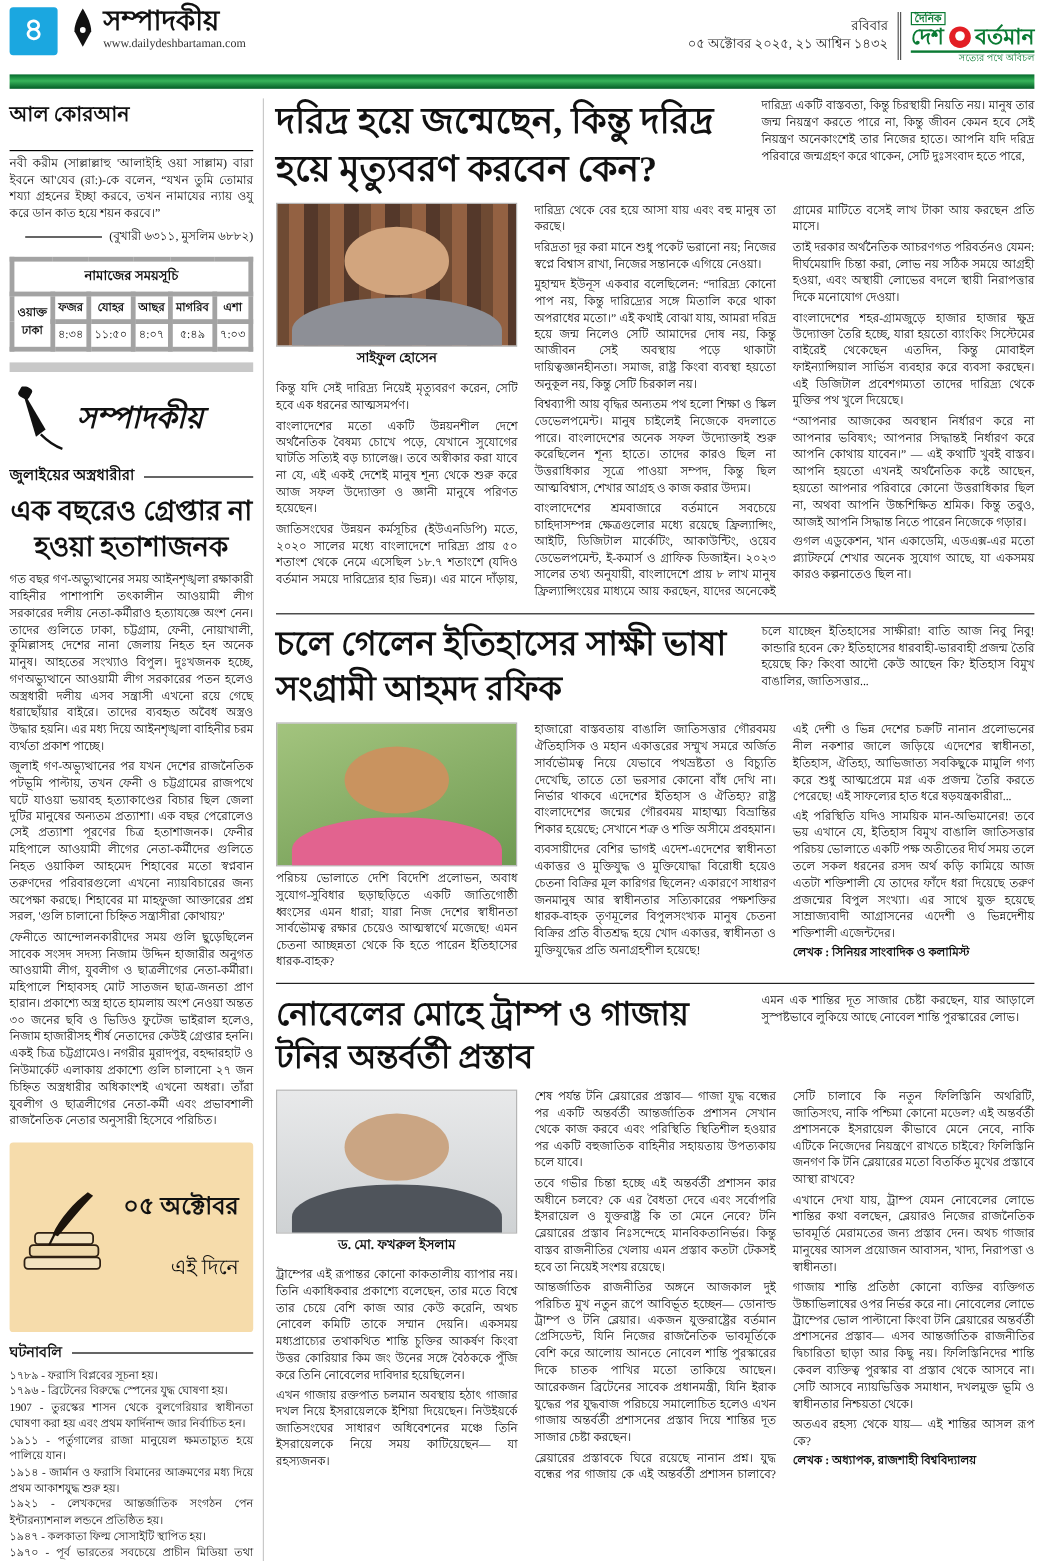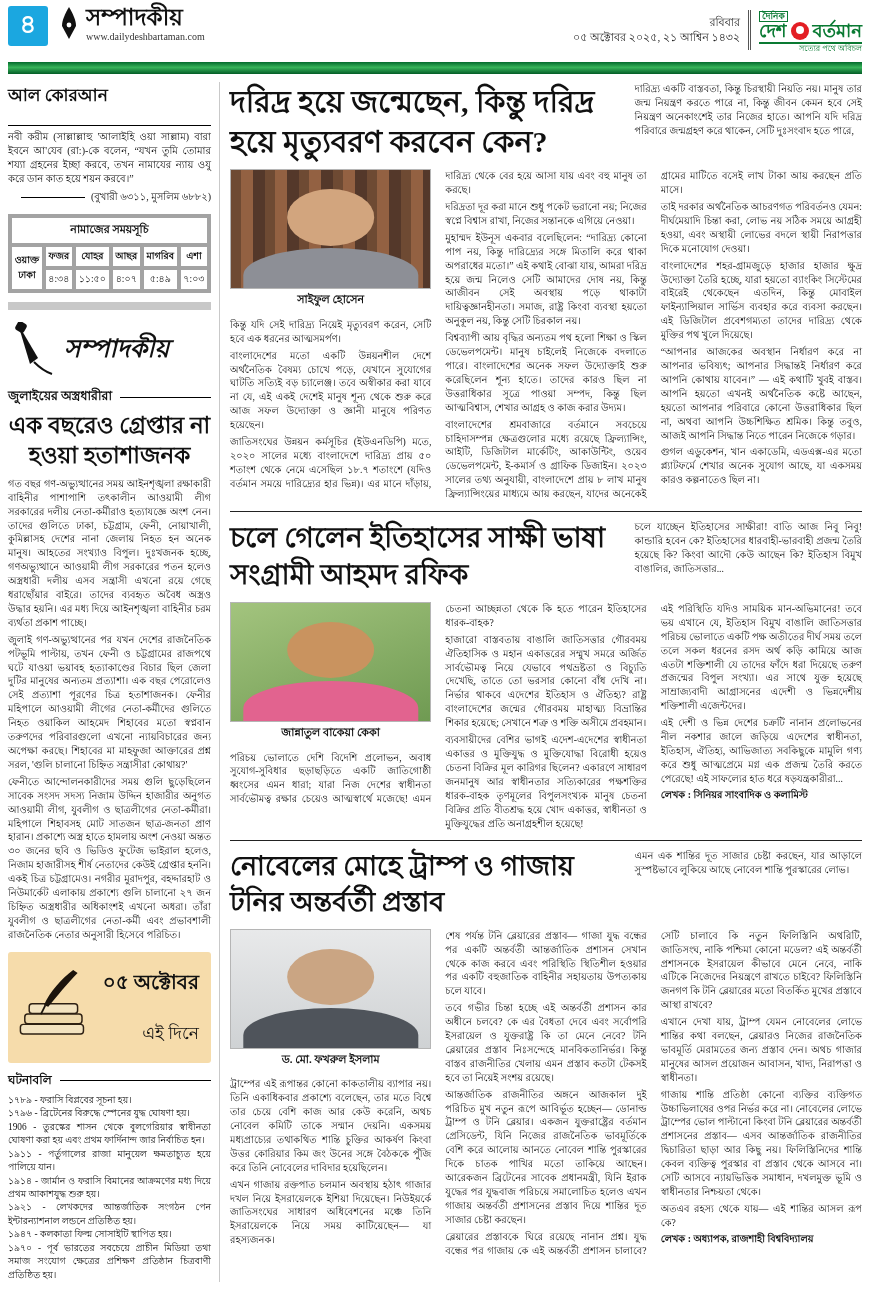--- a/index.html
+++ b/index.html
@@ -40,21 +40,21 @@
   .grayband{height:8px;background:#c8c8c8;margin:9px 0;}
   
   .ed-mast{display:flex;align-items:center;gap:10px;height:62px;margin:2px 0 6px;}
   .ed-mast-text{font-size:25px;font-weight:bold;font-style:italic;}
   .kicker{display:flex;align-items:center;font-weight:bold;font-size:12.5px;}
   .kicker::after{content:"";flex:1;border-top:1.5px solid #000;margin-left:8px;}
   .ed-head{font-size:23px;font-weight:bold;text-align:center;line-height:1.3;margin:4px 0 6px;}
   .bodytext{font-size:9.8px;text-align:justify;line-height:1.42;}
   .bodytext p{margin:0 0 3px;}
   
-  .tday{background:#f6dcab;border-radius:3px;margin-top:10px;padding:8px;display:flex;align-items:center;gap:6px;height:111px;box-sizing:border-box;}
+  .tday{background:#f6dcab;border-radius:3px;margin-top:10px;padding:8px;display:flex;align-items:center;gap:6px;height:158px;box-sizing:border-box;}
   .tday-art{flex:1;height:100%;}
   .tday-txt{text-align:right;padding-right:4px;}
   .tday-date{font-size:20px;font-weight:bold;}
   .tday-title{font-size:17px;margin-top:20px;}
   .subhead{display:flex;align-items:center;font-weight:bold;font-size:12px;margin-top:8px;}
   .subhead::after{content:"";flex:1;border-top:1.5px solid #000;margin-left:8px;}
   .evlist{list-style:none;margin:3px 0 0;padding:0;font-size:9.3px;line-height:1.45;text-align:justify;}
   
   .art{padding-bottom:8px;}
   .art + .art{border-top:1.5px solid #222;padding-top:8px;margin-top:2px;}
@@ -189,21 +189,21 @@
         <div class="tday-txt">
           <div class="tday-date">০৫ অক্টোবর</div>
           <div class="tday-title">এই দিনে</div>
         </div>
       </div>
 
       <div class="subhead">ঘটনাবলি</div>
       <ul class="evlist">
           <li>১৭৮৯ - ফরাসি বিপ্লবের সূচনা হয়।</li>
           <li>১৭৯৬ - ব্রিটেনের বিরুদ্ধে স্পেনের যুদ্ধ ঘোষণা হয়।</li>
-          <li>1906 - তুরস্কের শাসন থেকে বুলগেরিয়ার স্বাধীনতা ঘোষণা করা হয় এবং প্রথম ফার্দিনান্দ জার নির্বাচিত হন।</li>
+          <li>1907 - তুরস্কের শাসন থেকে বুলগেরিয়ার স্বাধীনতা ঘোষণা করা হয় এবং প্রথম ফার্দিনান্দ জার নির্বাচিত হন।</li>
           <li>১৯১১ - পর্তুগালের রাজা মানুয়েল ক্ষমতাচ্যুত হয়ে পালিয়ে যান।</li>
           <li>১৯১৪ - জার্মান ও ফরাসি বিমানের আক্রমণের মধ্য দিয়ে প্রথম আকাশযুদ্ধ শুরু হয়।</li>
           <li>১৯২১ - লেখকদের আন্তর্জাতিক সংগঠন পেন ইন্টারন্যাশনাল লন্ডনে প্রতিষ্ঠিত হয়।</li>
           <li>১৯৪৭ - কলকাতা ফিল্ম সোসাইটি স্থাপিত হয়।</li>
           <li>১৯৭০ - পূর্ব ভারতের সবচেয়ে প্রাচীন মিডিয়া তথা সমাজ সংযোগ ক্ষেত্রের প্রশিক্ষণ প্রতিষ্ঠান চিত্রবাণী প্রতিষ্ঠিত হয়।</li>
         </ul>
 
     </div>
 
     <div>
@@ -235,28 +235,27 @@
       </div>
 
       <div class="art">
         <div class="art-top">
           <div class="headline h2a">চলে গেলেন ইতিহাসের সাক্ষী ভাষা সংগ্রামী আহমদ রফিক</div>
           <div class="lead">চলে যাচ্ছেন ইতিহাসের সাক্ষীরা! বাতি আজ নিবু নিবু! কান্ডারি হবেন কে? ইতিহাসের ধারবাহী-ভারবাহী প্রজন্ম তৈরি হয়েছে কি? কিংবা আদৌ কেউ আছেন কি? ইতিহাস বিমুখ বাঙালির, জাতিসত্তার...</div>
         </div>
         <div class="art-body bodytext">
           <div class="photo-wrap">
             <div class="portrait p2"></div>
-            <div class="caption">জান্নাতুল বাকেয়া কেকা</div>
           </div>
           <div>
               <p>পরিচয় ভোলাতে দেশি বিদেশি প্রলোভন, অবাধ সুযোগ-সুবিধার ছড়াছড়িতে একটি জাতিগোষ্ঠী ধ্বংসের এমন ধারা; যারা নিজ দেশের স্বাধীনতা সার্বভৌমত্ব রক্ষার চেয়েও আত্মস্বার্থে মজেছে! এমন চেতনা আচ্ছন্নতা থেকে কি হতে পারেন ইতিহাসের ধারক-বাহক?</p>
               <p>হাজারো বাস্তবতায় বাঙালি জাতিসত্তার গৌরবময় ঐতিহাসিক ও মহান একাত্তরের সম্মুখ সমরে অর্জিত সার্বভৌমত্ব নিয়ে যেভাবে পথভ্রষ্টতা ও বিচ্যুতি দেখেছি, তাতে তো ভরসার কোনো বাঁধ দেখি না। নির্ভার থাকবে এদেশের ইতিহাস ও ঐতিহ্য? রাষ্ট্র বাংলাদেশের জন্মের গৌরবময় মাহাত্ম্য বিভ্রান্তির শিকার হয়েছে; সেখানে শত্রু ও শক্তি অসীমে প্রবহমান।</p>
               <p>ব্যবসায়ীদের বেশির ভাগই এদেশ-এদেশের স্বাধীনতা একাত্তর ও মুক্তিযুদ্ধ ও মুক্তিযোদ্ধা বিরোধী হয়েও চেতনা বিক্রির মূল কারিগর ছিলেন? একারণে সাধারণ জনমানুষ আর স্বাধীনতার সত্যিকারের পক্ষশক্তির ধারক-বাহক তৃণমূলের বিপুলসংখ্যক মানুষ চেতনা বিক্রির প্রতি বীতশ্রদ্ধ হয়ে খোদ একাত্তর, স্বাধীনতা ও মুক্তিযুদ্ধের প্রতি অনাগ্রহশীল হয়েছে!</p>
+              <p>এই দেশী ও ভিন্ন দেশের চক্রটি নানান প্রলোভনের নীল নকশার জালে জড়িয়ে এদেশের স্বাধীনতা, ইতিহাস, ঐতিহ্য, আভিজাত্য সবকিছুকে মামুলি গণ্য করে শুধু আত্মপ্রেমে মগ্ন এক প্রজন্ম তৈরি করতে পেরেছে! এই সাফল্যের হাত ধরে ষড়যন্ত্রকারীরা...</p>
               <p>এই পরিস্থিতি যদিও সাময়িক মান-অভিমানের! তবে ভয় এখানে যে, ইতিহাস বিমুখ বাঙালি জাতিসত্তার পরিচয় ভোলাতে একটি পক্ষ অতীতের দীর্ঘ সময় তলে তলে সকল ধরনের রসদ অর্থ কড়ি কামিয়ে আজ এতটা শক্তিশালী যে তাদের ফাঁদে ধরা দিয়েছে তরুণ প্রজন্মের বিপুল সংখ্যা। এর সাথে যুক্ত হয়েছে সাম্রাজ্যবাদী আগ্রাসনের এদেশী ও ভিন্নদেশীয় শক্তিশালী এজেন্টদের।</p>
-              <p>এই দেশী ও ভিন্ন দেশের চক্রটি নানান প্রলোভনের নীল নকশার জালে জড়িয়ে এদেশের স্বাধীনতা, ইতিহাস, ঐতিহ্য, আভিজাত্য সবকিছুকে মামুলি গণ্য করে শুধু আত্মপ্রেমে মগ্ন এক প্রজন্ম তৈরি করতে পেরেছে! এই সাফল্যের হাত ধরে ষড়যন্ত্রকারীরা...</p>
             </div>
           <div class="author-note">লেখক : সিনিয়র সাংবাদিক ও কলামিস্ট</div>
         </div>
       </div>
 
       <div class="art">
         <div class="art-top">
           <div class="headline h3a">নোবেলের মোহে ট্রাম্প ও গাজায় টনির অন্তর্বর্তী প্রস্তাব</div>
           <div class="lead">এমন এক শান্তির দূত সাজার চেষ্টা করছেন, যার আড়ালে সুস্পষ্টভাবে লুকিয়ে আছে নোবেল শান্তি পুরস্কারের লোভ।</div>
         </div>

